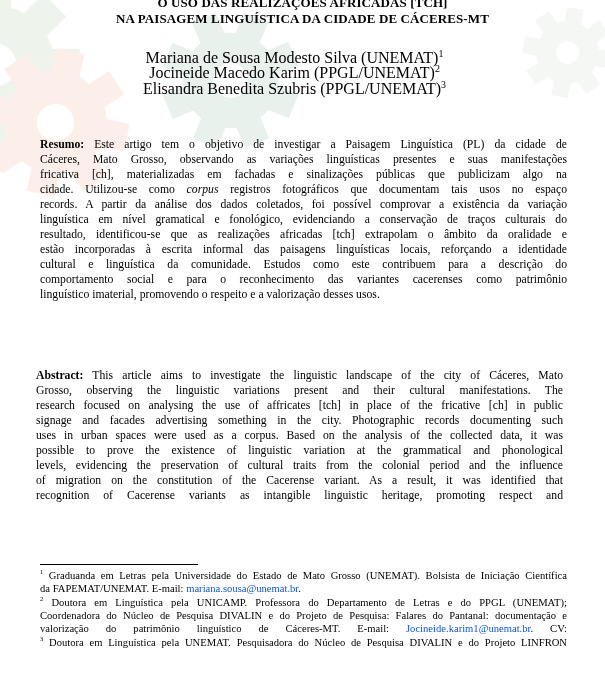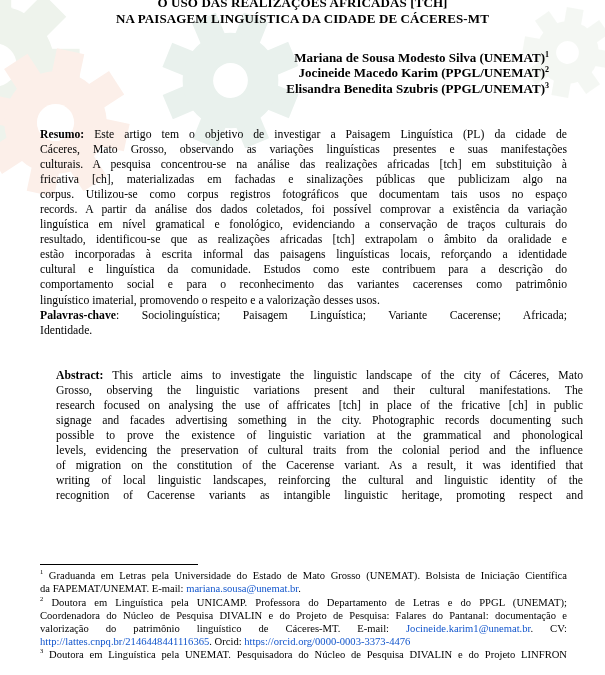--- a/index.html
+++ b/index.html
@@ -10,29 +10,29 @@
   }
   .wm{position:absolute;pointer-events:none;}
   .wm svg{display:block;width:100%;height:100%;}
   .wm-green{color:var(--wm-green,#eef3ec);}
   .wm-pink{color:var(--wm-pink,#fcefe9);}
   .wm-teal{color:var(--wm-teal,#e9f1ed);}
   .block{position:absolute;}
   .ln{white-space:normal;}
   .jl{text-align:justify;text-align-last:justify;}
   .b{font-weight:bold;}
-  .i{}
+  .i{font-style:italic;}
   .lnk{color:var(--link,#1155cc);cursor:pointer;}
   sup{font-size:0.62em;line-height:0;vertical-align:super;}
   #title-block{top:-5px;left:0;width:605px;text-align:center;font-weight:bold;
     font-size:13px;line-height:16px;letter-spacing:.1px;}
   #authors-block{top:50px;left:40px;width:527px;padding-right:18px;box-sizing:border-box;
-    text-align:right;font-weight:bold;font-size:13px;line-height:15.4px;}
-  #body-block{top:127px;left:40px;width:527px;font-size:11.7px;line-height:15.05px;}
-  #abstract-block{top:368px;left:56px;width:527px;font-size:11.7px;line-height:15.0px;}
+    text-align:center;font-weight:normal;font-size:16px;line-height:15.4px;}
+  #body-block{top:137px;left:40px;width:527px;font-size:11.7px;line-height:15.05px;}
+  #abstract-block{top:368px;left:36px;width:527px;font-size:11.7px;line-height:15.0px;}
   .sep{position:absolute;top:564px;left:40px;width:158px;height:0;
     border-top:1px solid #000;}
   #footnotes-block{top:570px;left:40px;width:527px;font-size:10.6px;line-height:12.9px;}
   .fn + .fn{margin-top:1px;}
 </style>
 </head>
 <body>
 
 <svg width="0" height="0" style="position:absolute" aria-hidden="true">
   <defs>
@@ -80,60 +80,54 @@
   <div class="block" id="authors-block">
       <div class="ln"><span>Mariana de Sousa Modesto Silva (UNEMAT)</span><sup>1</sup></div>
       <div class="ln"><span>Jocineide Macedo Karim (PPGL/UNEMAT)</span><sup>2</sup></div>
       <div class="ln"><span>Elisandra Benedita Szubris (PPGL/UNEMAT)</span><sup>3</sup></div>
     </div>
 
   <div class="block" id="body-block">
     <div>
         <div class="ln jl"><span class="b">Resumo:</span><span> Este artigo tem o objetivo de investigar a Paisagem Linguística (PL) da cidade de</span></div>
         <div class="ln jl"><span>Cáceres, Mato Grosso, observando as variações linguísticas presentes e suas manifestações</span></div>
-        <div class="ln jl"><span>culturais. A pesquisa concentrou-se na análise das realizações africadas [tch] em substituição à</span></div>
         <div class="ln jl"><span>fricativa [ch], materializadas em fachadas e sinalizações públicas que publicizam algo na</span></div>
-        <div class="ln jl"><span>corpus. Utilizou-se como </span><span class="i">corpus</span><span> registros fotográficos que documentam tais usos no espaço</span></div>
+        <div class="ln jl"><span>cidade. Utilizou-se como </span><span class="i">corpus</span><span> registros fotográficos que documentam tais usos no espaço</span></div>
         <div class="ln jl"><span>records. A partir da análise dos dados coletados, foi possível comprovar a existência da variação</span></div>
         <div class="ln jl"><span>linguística em nível gramatical e fonológico, evidenciando a conservação de traços culturais do</span></div>
         <div class="ln jl"><span>resultado, identificou-se que as realizações africadas [tch] extrapolam o âmbito da oralidade e</span></div>
         <div class="ln jl"><span>estão incorporadas à escrita informal das paisagens linguísticas locais, reforçando a identidade</span></div>
         <div class="ln jl"><span>cultural e linguística da comunidade. Estudos como este contribuem para a descrição do</span></div>
         <div class="ln jl"><span>comportamento social e para o reconhecimento das variantes cacerenses como patrimônio</span></div>
         <div class="ln"><span>linguístico imaterial, promovendo o respeito e a valorização desses usos.</span></div>
       </div>
-    <div>
-        <div class="ln jl"><span class="b">Palavras-chave</span><span>: Sociolinguística; Paisagem Linguística; Variante Cacerense; Africada;</span></div>
-        <div class="ln"><span>Identidade.</span></div>
-      </div>
   </div>
 
   <div class="block" id="abstract-block">
       <div class="ln jl"><span class="b">Abstract:</span><span> This article aims to investigate the linguistic landscape of the city of Cáceres, Mato</span></div>
       <div class="ln jl"><span>Grosso, observing the linguistic variations present and their cultural manifestations. The</span></div>
       <div class="ln jl"><span>research focused on analysing the use of affricates [tch] in place of the fricative [ch] in public</span></div>
       <div class="ln jl"><span>signage and facades advertising something in the city. Photographic records documenting such</span></div>
+      <div class="ln jl"><span>uses in urban spaces were used as a corpus. Based on the analysis of the collected data, it was</span></div>
       <div class="ln jl"><span>possible to prove the existence of linguistic variation at the grammatical and phonological</span></div>
       <div class="ln jl"><span>levels, evidencing the preservation of cultural traits from the colonial period and the influence</span></div>
       <div class="ln jl"><span>of migration on the constitution of the Cacerense variant. As a result, it was identified that</span></div>
-      <div class="ln jl"><span>writing of local linguistic landscapes, reinforcing the cultural and linguistic identity of the</span></div>
       <div class="ln jl"><span>recognition of Cacerense variants as intangible linguistic heritage, promoting respect and</span></div>
     </div>
 
   <div class="sep"></div>
 
   <div class="block" id="footnotes-block">
     <div class="fn">
         <div class="ln jl"><sup>1</sup><span> Graduanda em Letras pela Universidade do Estado de Mato Grosso (UNEMAT). Bolsista de Iniciação Científica</span></div>
         <div class="ln"><span>da FAPEMAT/UNEMAT. E-mail: </span><a class="lnk">mariana.sousa@unemat.br</a><span>.</span></div>
       </div>
     <div class="fn">
         <div class="ln jl"><sup>2</sup><span> Doutora em Linguística pela UNICAMP. Professora do Departamento de Letras e do PPGL (UNEMAT);</span></div>
         <div class="ln jl"><span>Coordenadora do Núcleo de Pesquisa DIVALIN e do Projeto de Pesquisa: Falares do Pantanal: documentação e</span></div>
         <div class="ln jl"><span>valorização do patrimônio linguístico de Cáceres-MT. E-mail: </span><a class="lnk">Jocineide.karim1@unemat.br</a><span>. CV:</span></div>
-        <div class="ln"><a class="lnk">http://lattes.cnpq.br/2146448441116365</a><span>. Orcid: </span><a class="lnk">https://orcid.org/0000-0003-3373-4476</a></div>
       </div>
     <div class="fn">
         <div class="ln jl"><sup>3</sup><span> Doutora em Linguística pela UNEMAT. Pesquisadora do Núcleo de Pesquisa DIVALIN e do Projeto LINFRON</span></div>
       </div>
   </div>
 
 </div>
 
 </body></html>

